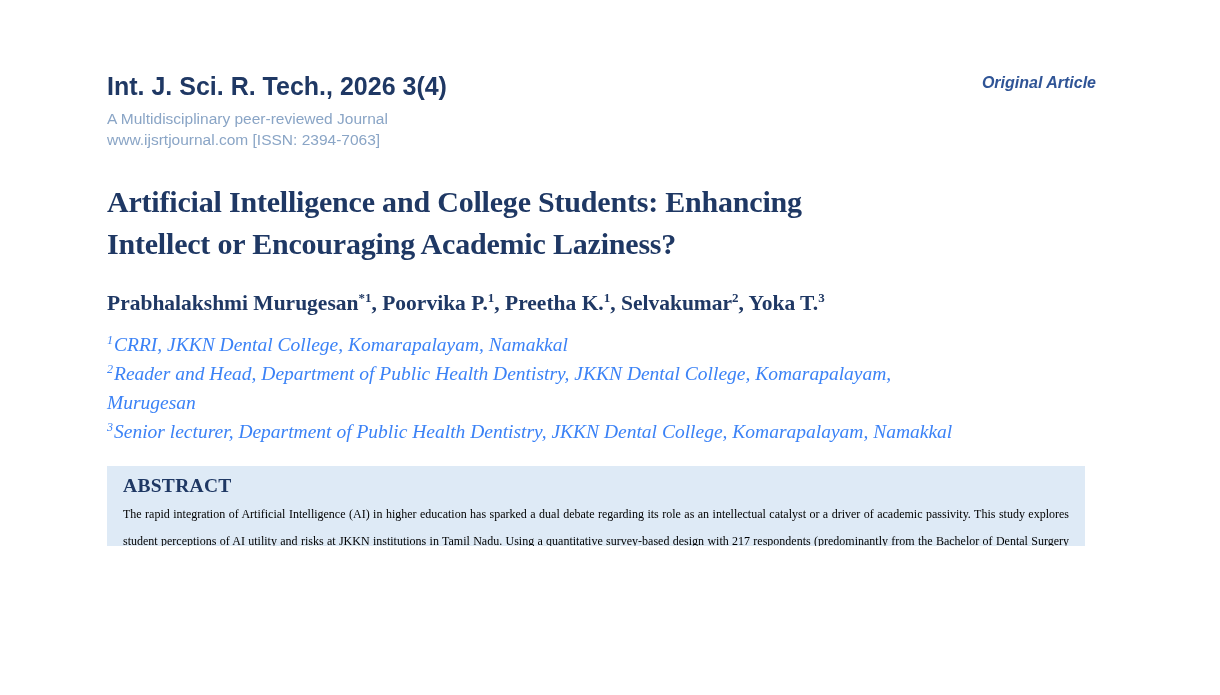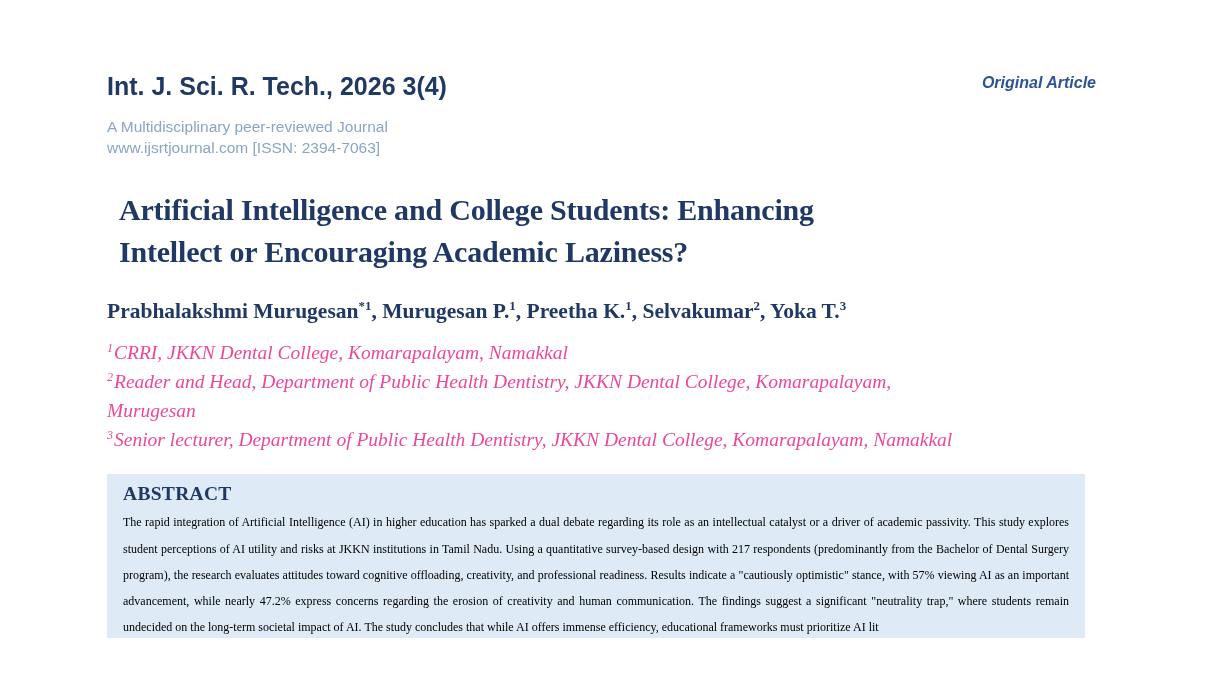--- a/index.html
+++ b/index.html
@@ -1,51 +1,51 @@
 <!DOCTYPE html>
 <html><head>
 <meta charset="utf-8">
 <style>
   * { margin:0; padding:0; box-sizing:border-box; }
   body { margin:0; background:#ffffff; }
   .page {
-    position:relative; width:1220px; height:638px;
+    position:relative; width:1220px; height:546px;
     background:#ffffff; overflow:hidden;
     font-family:"Liberation Serif", serif;
     text-decoration:underline;
   }
   .content { position:absolute; left:107px; top:0; width:989px; }
 
   .header-row { display:flex; justify-content:space-between; align-items:flex-start; margin-top:72px; }
   .journal-name {
     font-family:"Liberation Sans", sans-serif; font-weight:bold;
     font-size:25px; color:#1F3864; line-height:1.15;
   }
   .journal-sub {
     font-family:"Liberation Sans", sans-serif;
-    font-size:15.5px; color:#8AA5C6; margin-top:15px; line-height:1.38;
+    font-size:15.5px; color:#8AA5C6; margin-top:7px; line-height:1.38;
   }
   .article-type {
     font-family:"Liberation Sans", sans-serif; font-style:italic; font-weight:600;
     font-size:16px; color:#2F5496; margin-top:2px; white-space:nowrap;
   }
 
   .paper-title {
     margin-top:30px; font-size:30px; font-weight:bold; color:#1F3864;
-    line-height:42px; letter-spacing:-0.2px;margin-left:12px;
+    line-height:42px; letter-spacing:-0.2px;
   }
 
   .authors-line {
     margin-top:26px; font-size:21.5px; font-weight:bold; color:#1F3864;
     line-height:1.2;
   }
   .authors-line sup { font-size:13px; line-height:0; }
 
   .affiliations {
-    margin-top:14px; font-style:italic; color:#ec4899;
+    margin-top:14px; font-style:italic; color:#3b82f6;
     font-size:19.5px; line-height:29px;
   }
   .affiliation sup { font-size:12px; line-height:0; margin-right:1px; }
   .affil-wrap { display:block; }
 
   .abstract-box {
     margin-top:20px; width:978px; min-height:300px;
     background:#DEEAF6; padding:9px 16px 20px;
   }
   .abstract-heading {
@@ -72,21 +72,21 @@
       </div>
       <div class="article-type">Original Article</div>
     </div>
 
     <div class="paper-title">
       <div>Artificial Intelligence and College Students: Enhancing</div>
       <div>Intellect or Encouraging Academic Laziness?</div>
     </div>
 
     <div class="authors-line">
-      <span class="author"><span>Prabhalakshmi Murugesan</span><sup>*1</sup><span>, </span></span><span class="author"><span>Murugesan P.</span><sup>1</sup><span>, </span></span><span class="author"><span>Preetha K.</span><sup>1</sup><span>, </span></span><span class="author"><span>Selvakumar</span><sup>2</sup><span>, </span></span><span class="author"><span>Yoka T.</span><sup>3</sup></span>
+      <span class="author"><span>Prabhalakshmi Murugesan</span><sup>*1</sup><span>, </span></span><span class="author"><span>Poorvika P.</span><sup>1</sup><span>, </span></span><span class="author"><span>Preetha K.</span><sup>1</sup><span>, </span></span><span class="author"><span>Selvakumar</span><sup>2</sup><span>, </span></span><span class="author"><span>Yoka T.</span><sup>3</sup></span>
     </div>
 
     <div class="affiliations">
       <p class="affiliation"><sup>1</sup><span>CRRI, JKKN Dental College, Komarapalayam, Namakkal</span></p>
       <p class="affiliation"><sup>2</sup><span>Reader and Head, Department of Public Health Dentistry, JKKN Dental College, Komarapalayam,</span><span class="affil-wrap">Murugesan</span></p>
       <p class="affiliation"><sup>3</sup><span>Senior lecturer, Department of Public Health Dentistry, JKKN Dental College, Komarapalayam, Namakkal</span></p>
     </div>
 
     <div class="abstract-box">
       <div class="abstract-heading">ABSTRACT</div>

